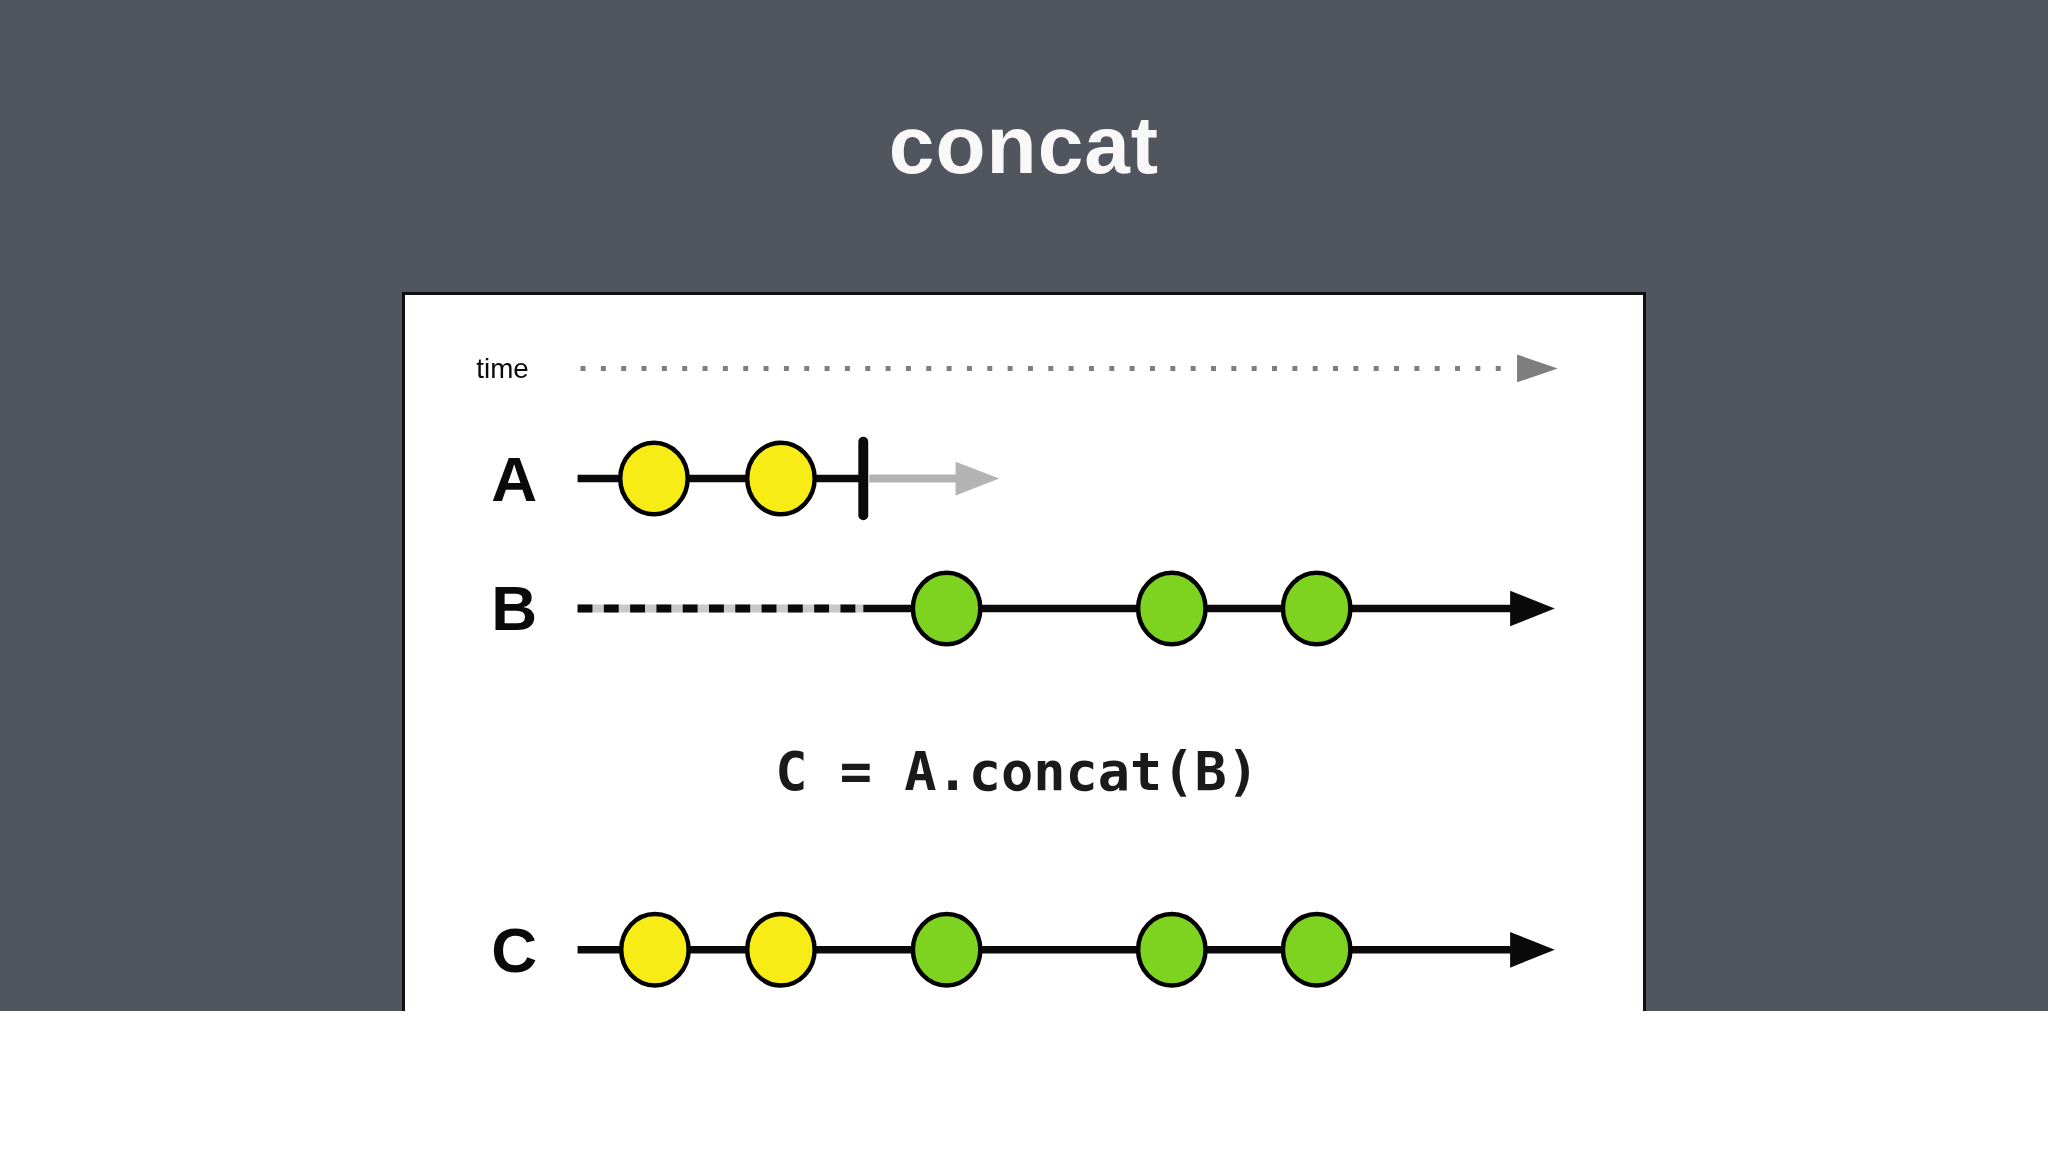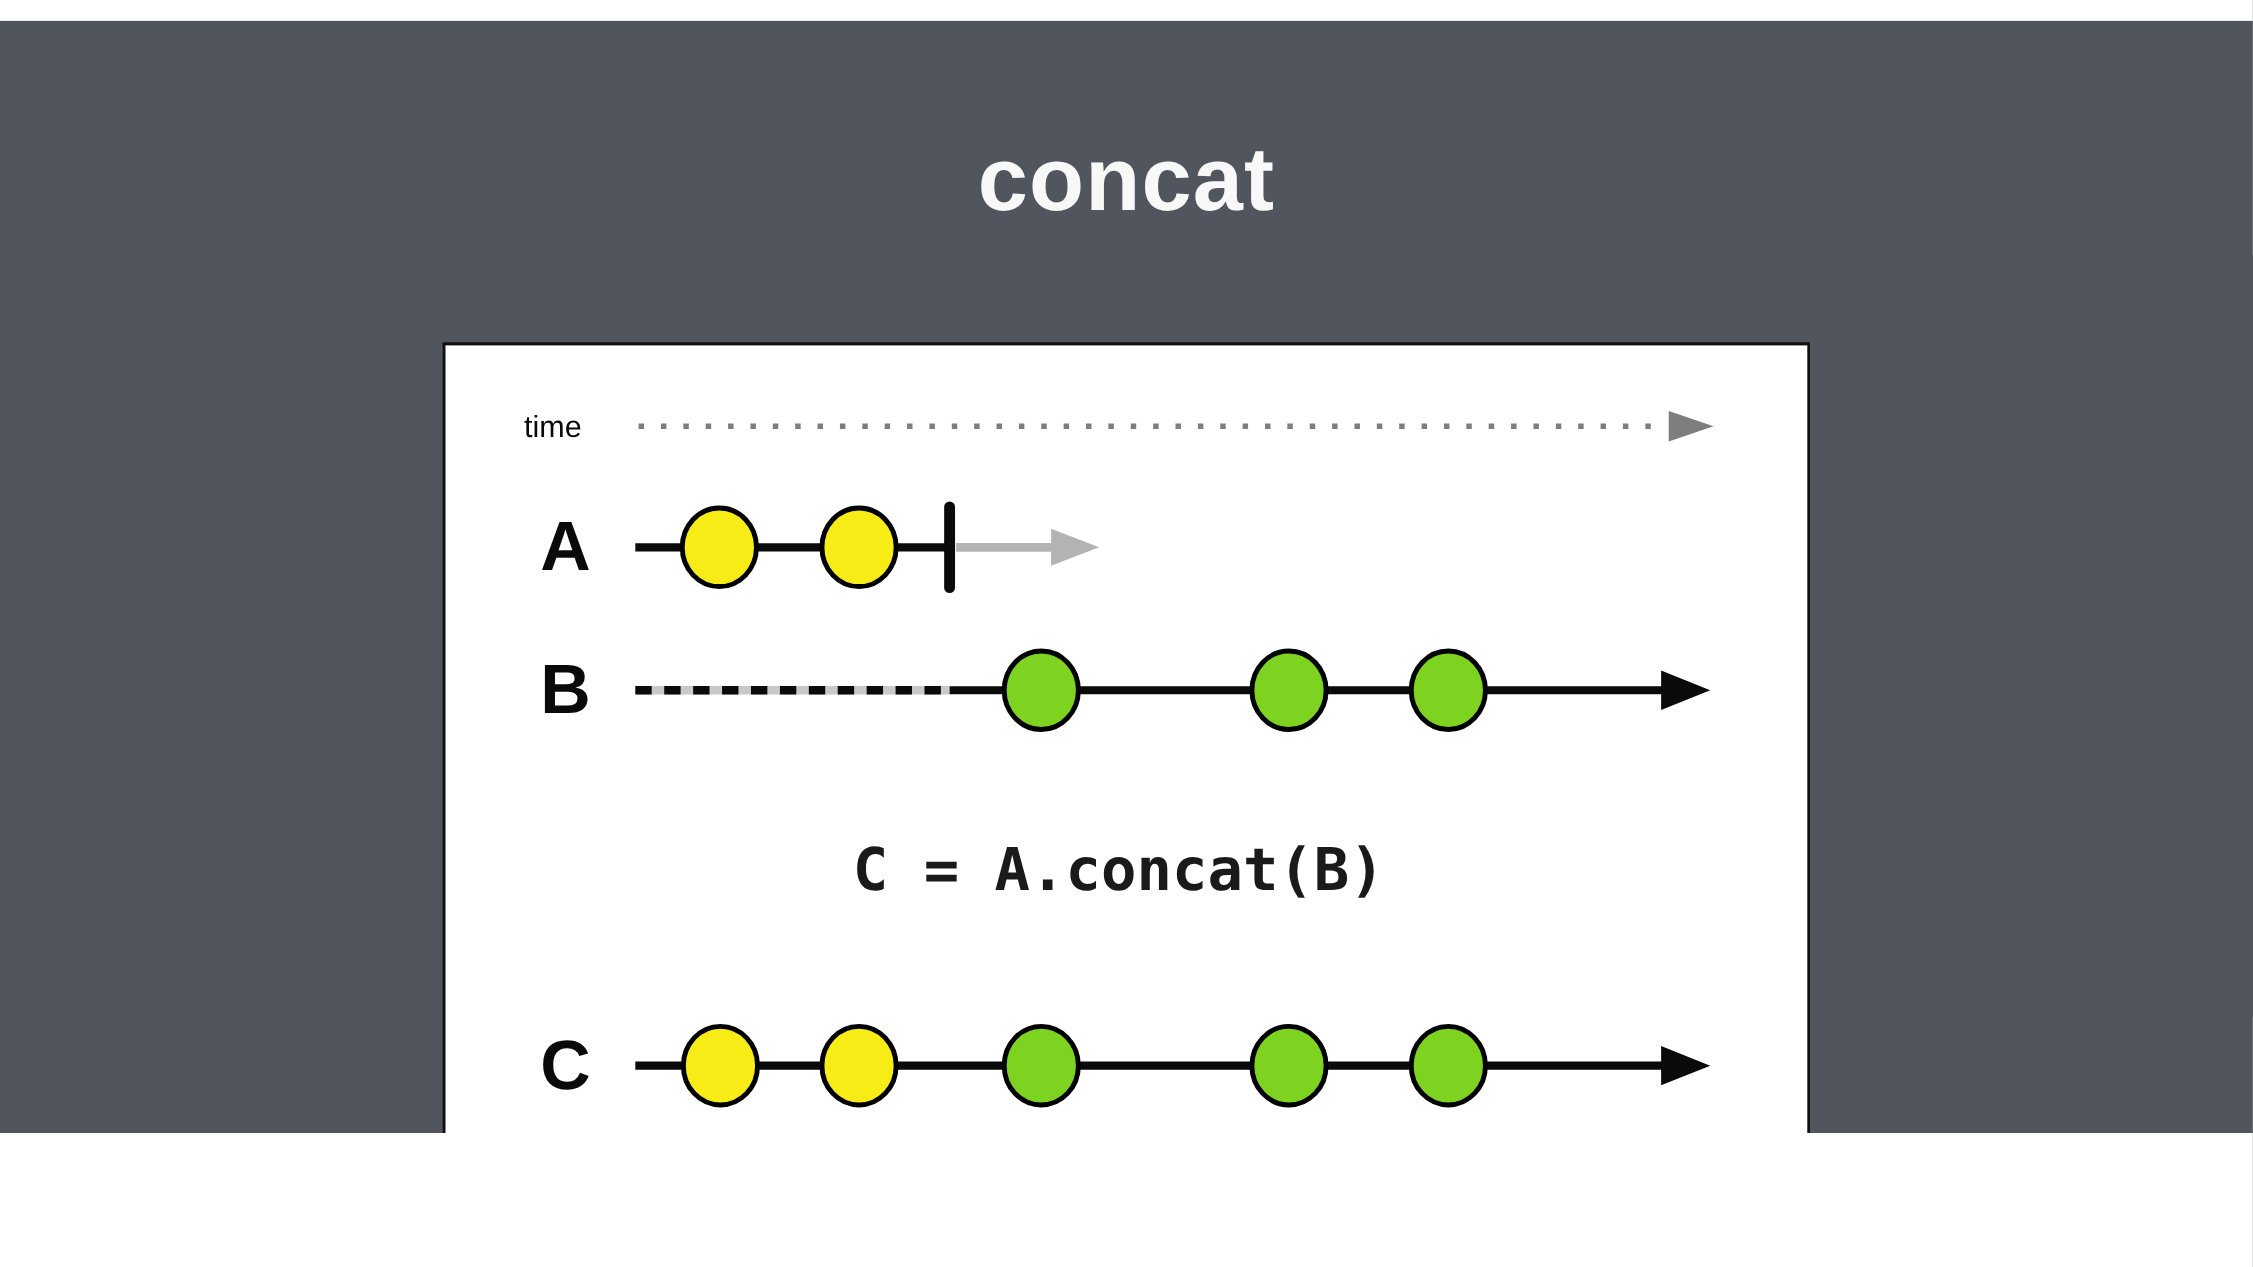--- a/index.html
+++ b/index.html
@@ -2,21 +2,20 @@
 <html><head>
 <meta charset="utf-8">
 <style>
   html, body { margin: 0; padding: 0; }
   .page {
     position: relative;
     width: 2048px;
     height: 1011px;
     overflow: hidden;
     font-family: "Liberation Sans", sans-serif;
-    margin-top: 19px;
   }
   .title {
     position: absolute;
     top: 104px;
     left: 0;
     width: 100%;
     text-align: center;
     font-size: 82px;
     font-weight: 700;
     letter-spacing: 1px;

